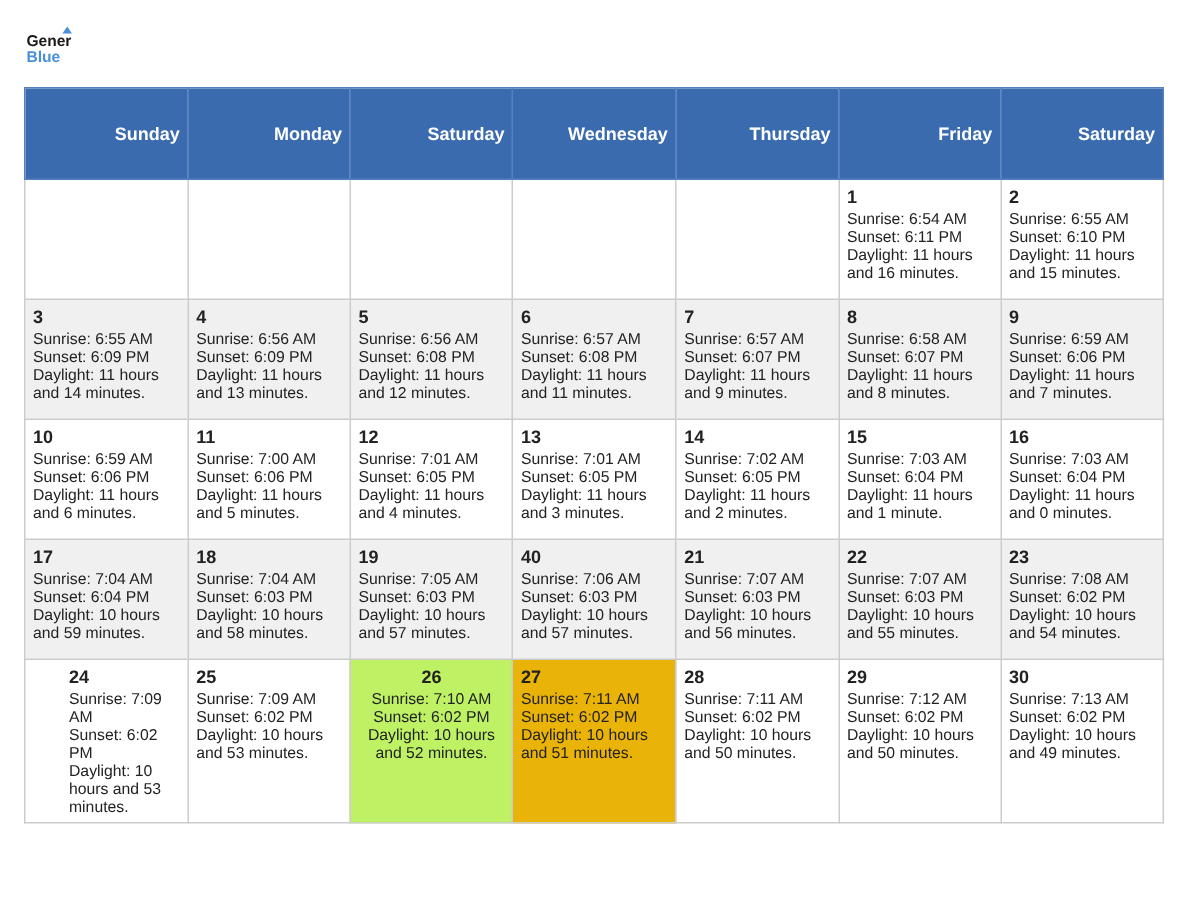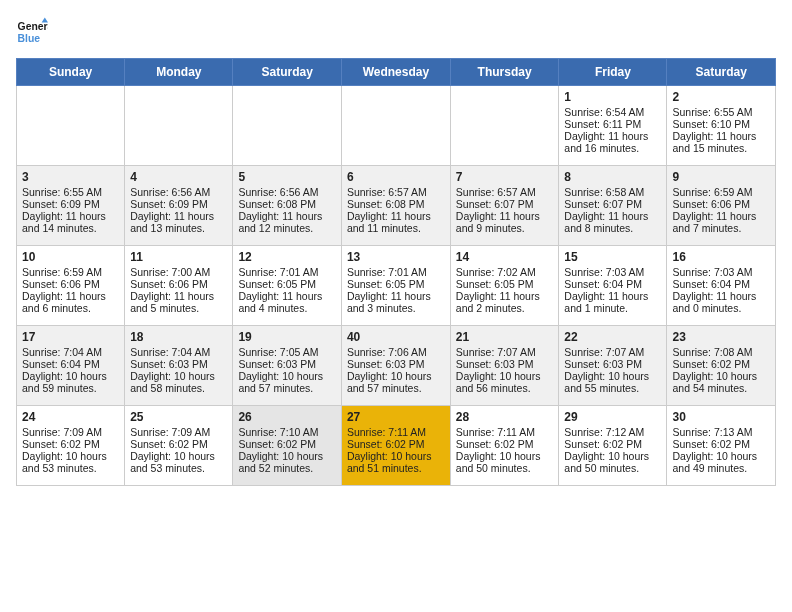--- a/index.html
+++ b/index.html
@@ -39,22 +39,22 @@
     }
     .calendar {
       width: 100%;
       border-collapse: collapse;
       border: 1px solid #ccc;
       font-size: 11px;
     }
     .calendar th {
       background: #3a6baf;
       color: #fff;
-      text-align: center;
-      padding: 6px 5px;
+      text-align: right;
+      padding: 23px 5px;
       font-size: 12px;
       border: 1px solid #5580c0;
     }
     .calendar td {
       vertical-align: top;
       padding: 4px 5px;
       border: 1px solid #ccc;
       width: 110px;
       min-height: 80px;
       height: 80px;
@@ -255,33 +255,33 @@
           <div>Daylight: 10 hours and 55 minutes.</div>
         </td>
         <td style="background: rgb(240, 240, 240);">
           <span class="day-num">23</span>
           <div>Sunrise: 7:08 AM</div>
           <div>Sunset: 6:02 PM</div>
           <div>Daylight: 10 hours and 54 minutes.</div>
         </td>
       </tr>
       <tr class="row-odd">
-        <td style="background: rgb(255, 255, 255);">
+        <td style="background: rgb(255, 255, 255); padding-left: 29px;">
           <span class="day-num">24</span>
           <div>Sunrise: 7:09 AM</div>
           <div>Sunset: 6:02 PM</div>
           <div>Daylight: 10 hours and 53 minutes.</div>
         </td>
         <td style="background: rgb(255, 255, 255);">
           <span class="day-num">25</span>
           <div>Sunrise: 7:09 AM</div>
           <div>Sunset: 6:02 PM</div>
           <div>Daylight: 10 hours and 53 minutes.</div>
         </td>
-        <td style="background: #e5e5e5;">
+        <td style="background: #bef264; text-align: center;">
           <span class="day-num">26</span>
           <div>Sunrise: 7:10 AM</div>
           <div>Sunset: 6:02 PM</div>
           <div>Daylight: 10 hours and 52 minutes.</div>
         </td>
         <td style="background: #eab308;">
           <span class="day-num">27</span>
           <div>Sunrise: 7:11 AM</div>
           <div>Sunset: 6:02 PM</div>
           <div>Daylight: 10 hours and 51 minutes.</div>

